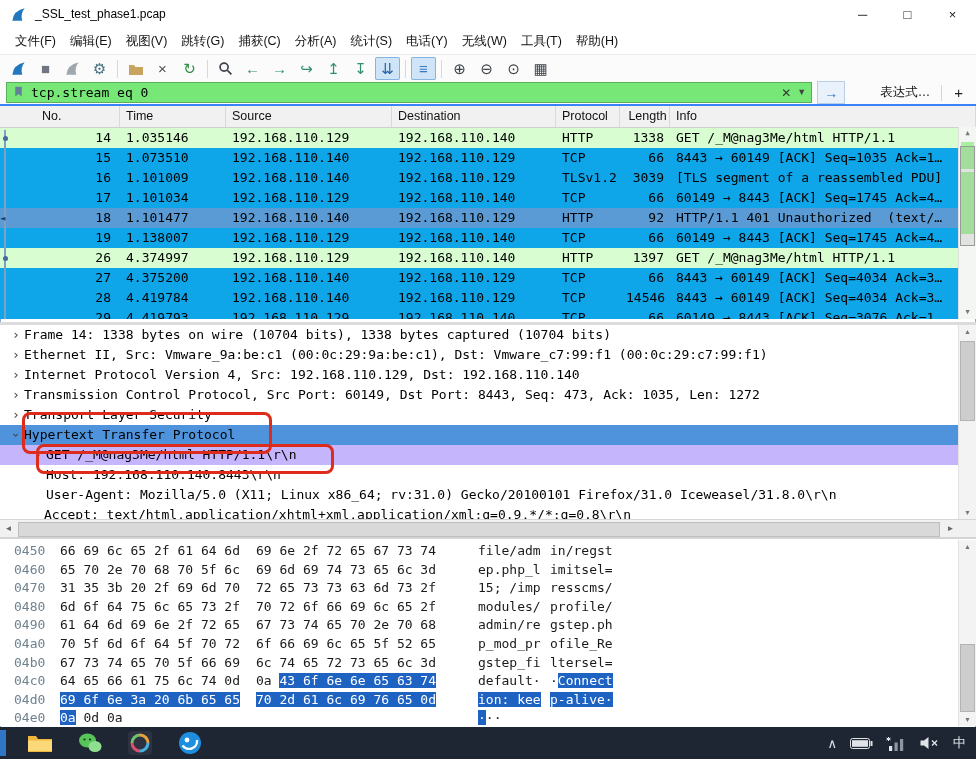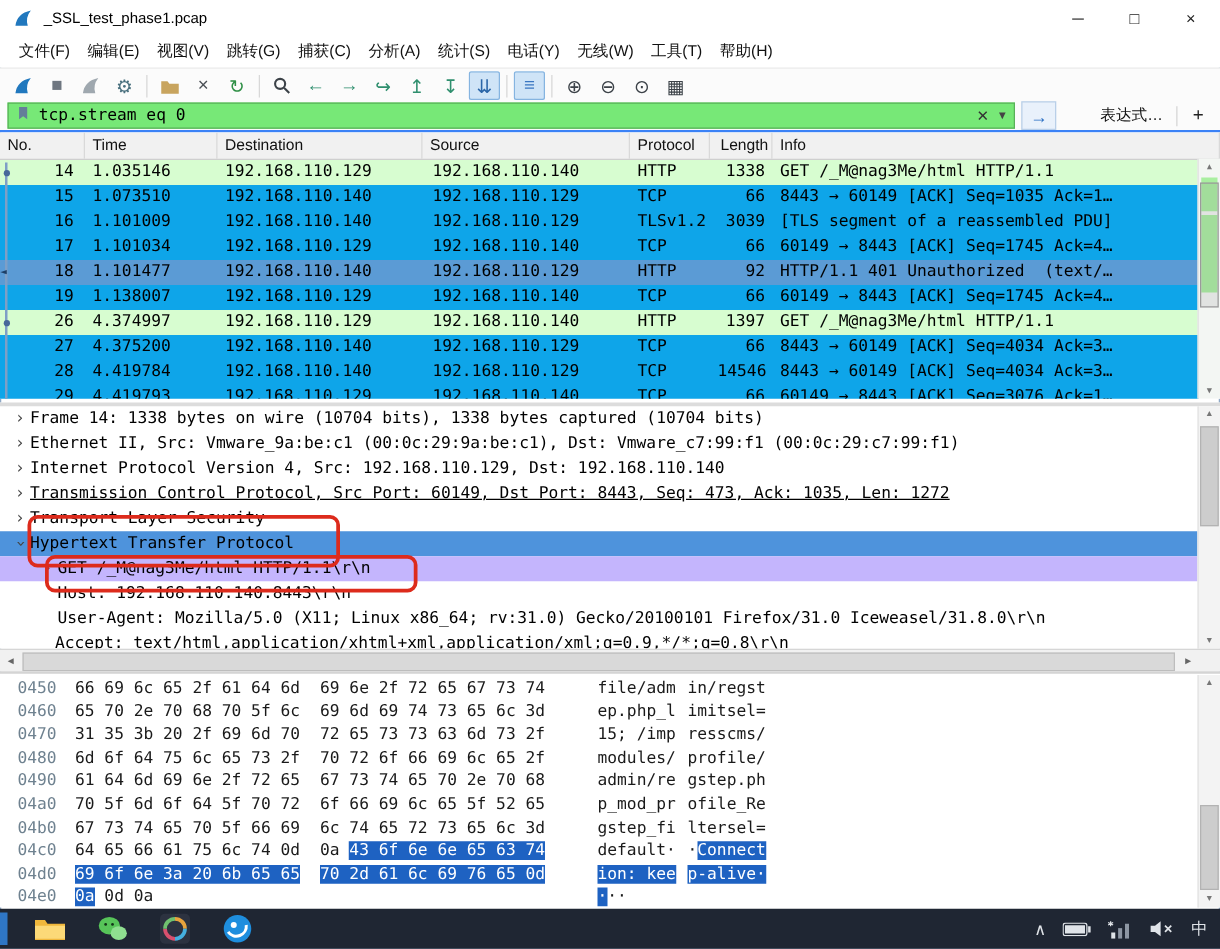--- a/index.html
+++ b/index.html
@@ -33,21 +33,21 @@
   .filter-dd{color:#444;font-size:9px;line-height:1;}
   .apply-btn{width:26px;height:21px;border:1px solid #b9cfe8;background:#e9f1fb;color:#2b6fc4;font-weight:bold;font-size:14px;display:flex;align-items:center;justify-content:center;}
   .expr-btn{font-size:12.5px;color:#111;padding:0 6px;white-space:nowrap;margin-left:24px;}
   .vsep{width:1px;height:16px;background:#d5d5d5;}
   .plus-btn{font-size:15px;color:#222;padding:0 7px;}
 
   
   .packet-list{position:absolute;top:106px;left:0;right:0;height:213px;overflow:hidden;background:#fff;font-family:"DejaVu Sans Mono",monospace;font-size:13px;}
   .pl-header{height:21px;background:#f1f1f1;border-bottom:1px solid #cfcfcf;display:flex;font-family:"Liberation Sans",sans-serif;font-size:12.5px;color:#111;}
   .pl-h{border-right:1px solid #d9d9d9;box-sizing:border-box;padding:3px 0 0 6px;white-space:pre;overflow:hidden;}
-  .w-no{width:68px;} .w-time{width:106px;} .w-src{width:166px;} .w-dst{width:164px;}
+  .w-no{width:84px;margin-left:36px;} .w-time{width:106px;} .w-src{width:166px;} .w-dst{width:164px;}
   .w-proto{width:64px;} .w-len{width:50px;text-align:center;} .w-info{flex:1;}
   .pl-body{position:relative;margin-right:17px;}
   .prow{height:20px;line-height:20px;display:flex;color:#000;}
   .prow .c{white-space:pre;overflow:hidden;box-sizing:border-box;padding-left:6px;}
   .c-no{text-align:right;padding-right:9px;padding-left:0;}
   .c-len{text-align:right;padding-right:6px;padding-left:0;}
   .prow.http{background:#d7fdd0;}
   .prow.tcp{background:#0ea5e9;align-items:center;}
   .prow.sel{background:#5b9bd5;}
   .rel-line{position:absolute;left:4px;top:2px;width:2px;height:190px;background:#7e9fc6;}
@@ -190,22 +190,22 @@
     <div class="apply-btn">→</div>
     <div class="expr-btn">表达式…</div>
     <div class="vsep"></div>
     <div class="plus-btn">+</div>
   </div>
 
   <div class="packet-list">
     <div class="pl-header" id="pl-header">
         <div class="pl-h w-no">No.</div>
         <div class="pl-h w-time">Time</div>
+        <div class="pl-h w-src">Source</div>
         <div class="pl-h w-dst">Destination</div>
-        <div class="pl-h w-src">Source</div>
         <div class="pl-h w-proto">Protocol</div>
         <div class="pl-h w-len">Length</div>
         <div class="pl-h w-info">Info</div>
       </div>
     <div class="pl-body" id="pl-body">
       <div class="rel-line"></div>
       <div class="rel-dot" style="top:8px"></div>
       <div class="rel-arrow" style="top:86px">◄</div>
       <div class="rel-dot" style="top:128px"></div>
     <div class="prow http">
@@ -305,21 +305,21 @@
       <div class="mini seg2"></div>
       <div class="sb-thumb"></div>
       <div class="sb-arrow down">▼</div>
     </div>
   </div>
 
   <div class="details" id="details">
       <div class="dline" style="padding-left: 8px;"><span class="d-arrow">›</span><span class="d-text">Frame 14: 1338 bytes on wire (10704 bits), 1338 bytes captured (10704 bits)</span></div>
       <div class="dline" style="padding-left: 8px;"><span class="d-arrow">›</span><span class="d-text">Ethernet II, Src: Vmware_9a:be:c1 (00:0c:29:9a:be:c1), Dst: Vmware_c7:99:f1 (00:0c:29:c7:99:f1)</span></div>
       <div class="dline" style="padding-left: 8px;"><span class="d-arrow">›</span><span class="d-text">Internet Protocol Version 4, Src: 192.168.110.129, Dst: 192.168.110.140</span></div>
-      <div class="dline" style="padding-left: 8px; text-decoration: underline;"><span class="d-arrow">›</span><span class="d-text">Transmission Control Protocol, Src Port: 60149, Dst Port: 8443, Seq: 473, Ack: 1035, Len: 1272</span></div>
+      <div class="dline" style="padding-left: 8px;"><span class="d-arrow">›</span><span class="d-text">Transmission Control Protocol, Src Port: 60149, Dst Port: 8443, Seq: 473, Ack: 1035, Len: 1272</span></div>
       <div class="dline" style="padding-left: 8px;"><span class="d-arrow">›</span><span class="d-text">Transport Layer Security</span></div>
       <div class="dline sel1" style="padding-left: 8px;"><span class="d-arrow exp">›</span><span class="d-text">Hypertext Transfer Protocol</span></div>
       <div class="dline sel2" style="padding-left: 30px;"><span class="d-arrow">›</span><span class="d-text">GET /_M@nag3Me/html HTTP/1.1\r\n</span></div>
       <div class="dline" style="padding-left: 30px;"><span class="d-arrow"></span><span class="d-text">Host: 192.168.110.140:8443\r\n</span></div>
       <div class="dline" style="padding-left: 30px;"><span class="d-arrow"></span><span class="d-text">User-Agent: Mozilla/5.0 (X11; Linux x86_64; rv:31.0) Gecko/20100101 Firefox/31.0 Iceweasel/31.8.0\r\n</span></div>
       <div class="dline" style="padding-left: 28px;"><span class="d-arrow"></span><span class="d-text">Accept: text/html,application/xhtml+xml,application/xml;q=0.9,*/*;q=0.8\r\n</span></div>
     </div>
   <div class="dv-scroll">
     <div class="sb-arrow up">▲</div>
     <div class="dv-thumb"></div>

